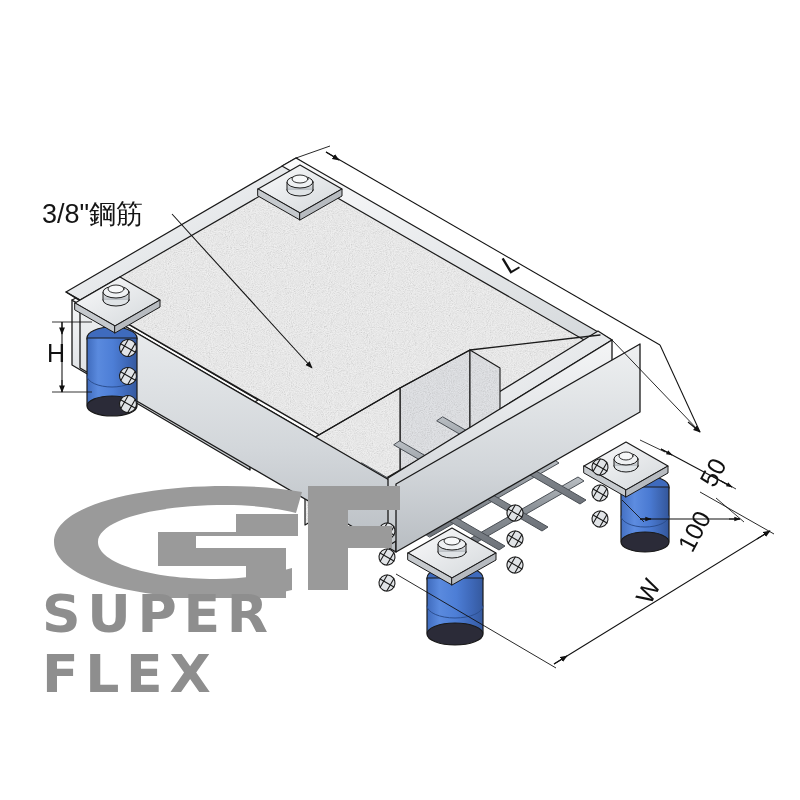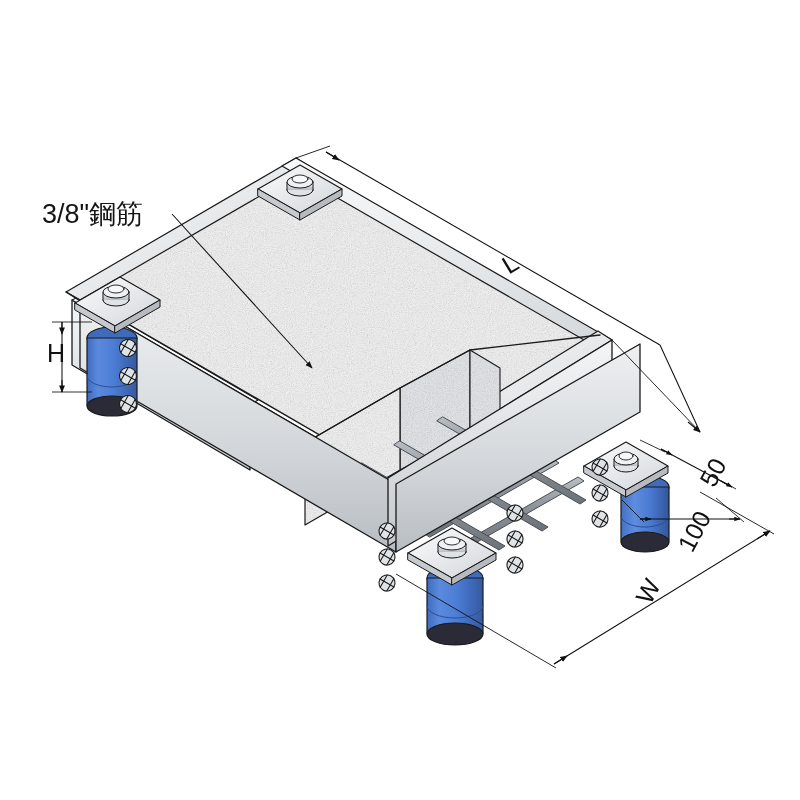--- a/index.html
+++ b/index.html
@@ -411,14 +411,34 @@
   <div class="lbl" id="dim-L">L</div>
 
   <div class="lbl" id="dim-W">W</div>
 
   <div class="lbl" id="dim-H">H</div>
 
   <div class="lbl" id="dim-50">50</div>
 
   <div class="lbl" id="dim-100">100</div>
 
+  <div id="logo">
+    <svg id="logo-mark" viewBox="0 0 380 125">
+      <g fill="#9a9a9a">
+
+        <path d="M186,6 C96,6 14,26 14,62 C14,96 86,118 176,118
+                 C204,118 230,115 252,110 L252,88
+                 C228,95 202,99 176,99 C110,99 58,83 58,62
+                 C58,41 112,25 186,25 C212,25 236,28 256,33 L262,12
+                 C239,8 213,6 186,6 Z"></path>
+
+        <path d="M118,52 L196,52 L196,34 L258,34 L258,56
+                 L156,56 L156,68 L246,68 L246,118 L118,118 L118,100
+                 L206,100 L206,86 L118,86 Z"></path>
+
+        <path d="M268,6 L360,6 L360,30 L308,30 L308,46 L352,46
+                 L352,68 L308,68 L308,110 L268,110 Z"></path>
+      </g>
+    </svg>
+    <div id="logo-word">SUPER FLEX</div>
+  </div>
 
 </div>
 
 </body></html>

